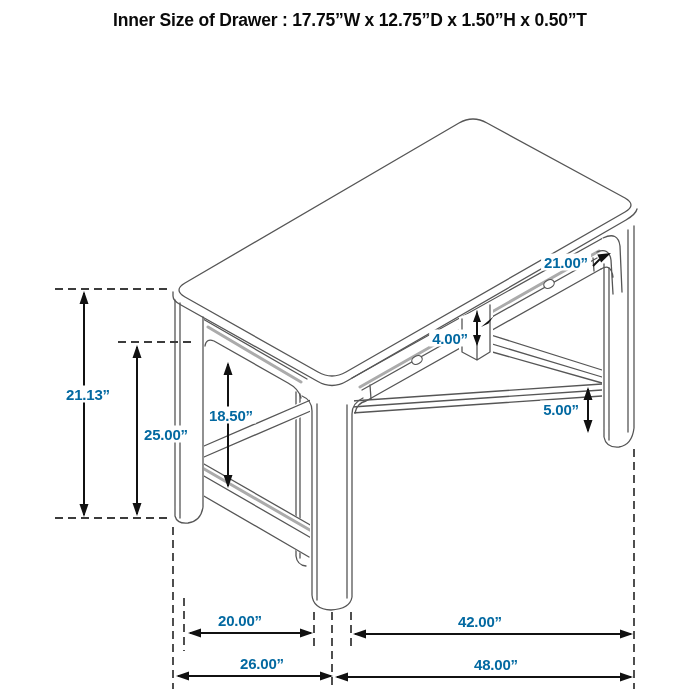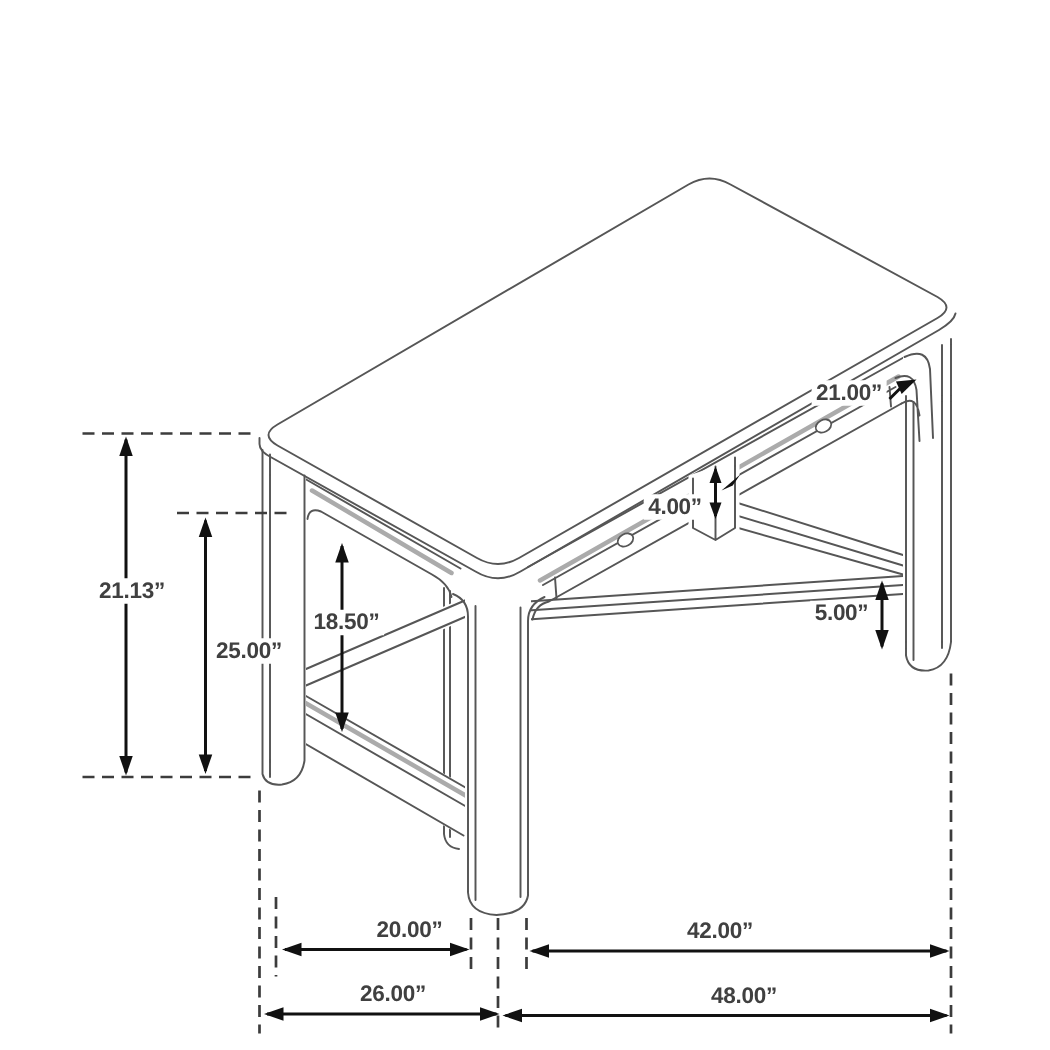--- a/index.html
+++ b/index.html
@@ -2,47 +2,48 @@
 <html><head>
 <meta charset="utf-8">
 <style>
   html,body{margin:0;padding:0;background:#fff;}
   .stage{position:relative;width:700px;height:700px;background:#ffffff;overflow:hidden;
          font-family:"Liberation Sans","DejaVu Sans",sans-serif;}
   .title{position:absolute;left:0;top:10px;width:700px;text-align:center;
          font-size:17.5px;font-weight:bold;color:#0a0a0a;letter-spacing:-0.2px;}
   .diagram{position:absolute;left:0;top:0;}
   .dimlab{position:absolute;transform:translate(-50%,-50%);background:#ffffff;
-          padding:0 3px;font-size:15px;font-weight:bold;color:#404040;white-space:nowrap;
+          padding:0 3px;font-size:15px;font-weight:bold;color:#0369a1;white-space:nowrap;
           letter-spacing:-0.2px;}
   
   #lab-21   {left:566px;top:262px;}
   #lab-4    {left:450px;top:338px;}
   #lab-31   {left:88px; top:394px;}
   #lab-25   {left:139px;top:434px;margin-left:27px;}
   #lab-185  {left:231px;top:415px;text-align:right;}
   #lab-5    {left:561px;top:409px;}
-  #lab-20   {left:273px;top:620px;}
+  #lab-20   {left:240px;top:620px;}
   #lab-42   {left:480px;top:621px;text-align:center;}
   #lab-26   {left:262px;top:663px;}
   #lab-48   {left:496px;top:664px;text-align:center;}
   .ln  {stroke:#565656;fill:none;stroke-width:1.3;stroke-linecap:round;stroke-linejoin:round;}
   .top {fill:#ffffff;stroke:#565656;stroke-width:1.3;stroke-linejoin:round;}
   .shade{stroke:#ababab;fill:none;stroke-width:3;stroke-linecap:round;}
   .knob{fill:#ffffff;stroke:#565656;stroke-width:1.2;}
   .wf  {fill:#ffffff;stroke:none;}
   .dash{stroke:#3c3c3c;fill:none;stroke-width:1.8;stroke-dasharray:8 5;}
   .dim {stroke:#111111;fill:none;stroke-width:2;}
   .ah  {fill:#111111;stroke:none;}
 </style>
 </head>
 <body>
 
 <div class="stage">
 
+  <div class="title">Inner Size of Drawer : 17.75”W x 12.75”D x 1.50”H x 0.50”T</div>
 
   <svg class="diagram" width="700" height="700" viewBox="0 0 700 700">
 
     <path class="ln" d="M 296,392 L 296,556 Q 297,565 306,566 M 300,394 L 300,558"></path>
 
     <polygon class="wf" points="204,444 313,397 313,412 204,459"></polygon>
     <path class="ln" d="M 204,446 L 313,399 M 204,457 L 313,410"></path>
 
     <polygon class="wf" points="352,399 602,382 602,398 352,415"></polygon>
     <path class="ln" d="M 352,401 L 602,384 M 352,407 L 602,390 M 352,413 L 602,396"></path>

